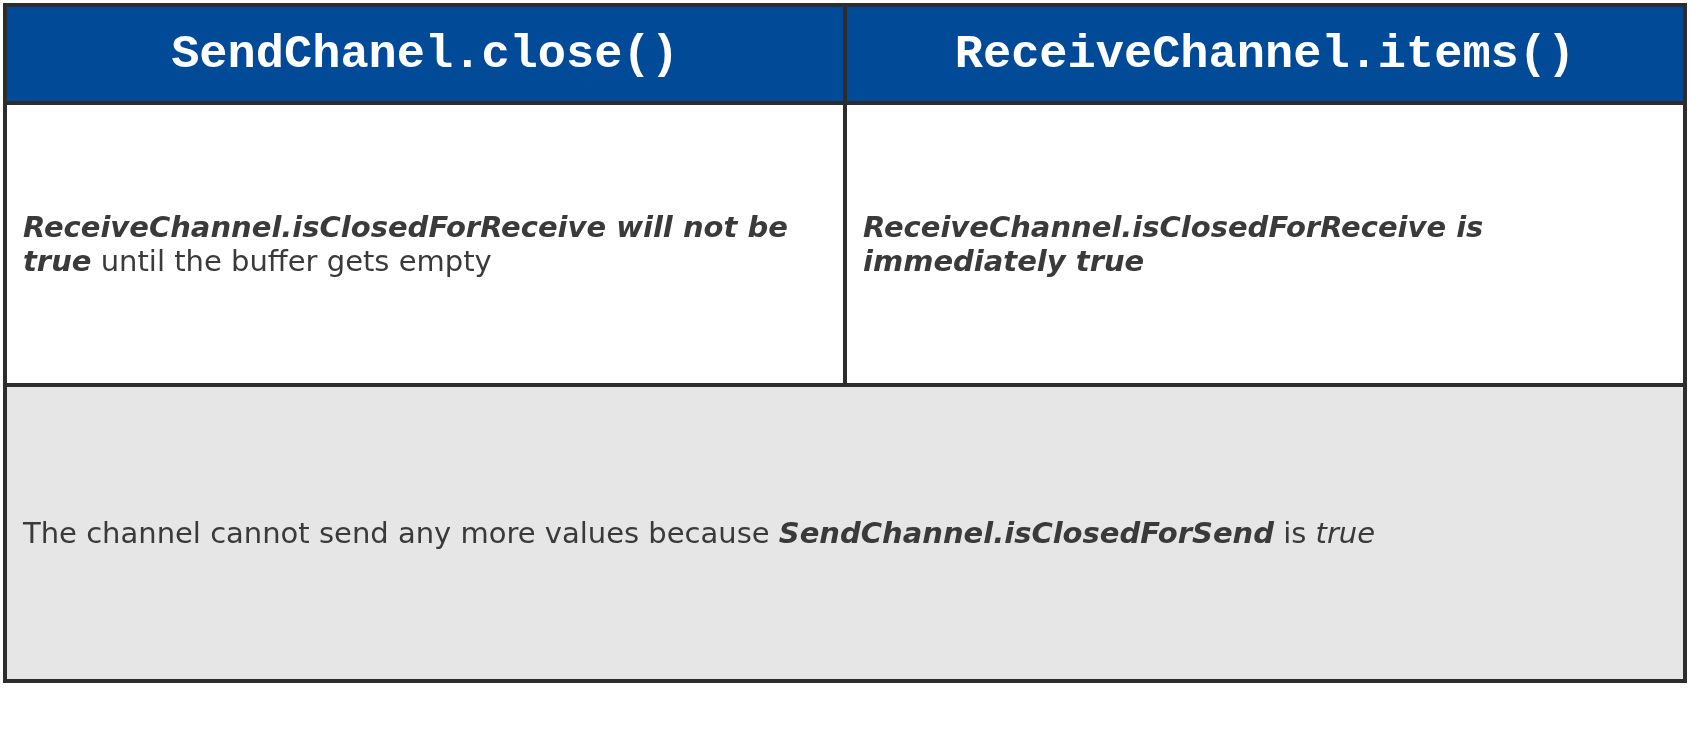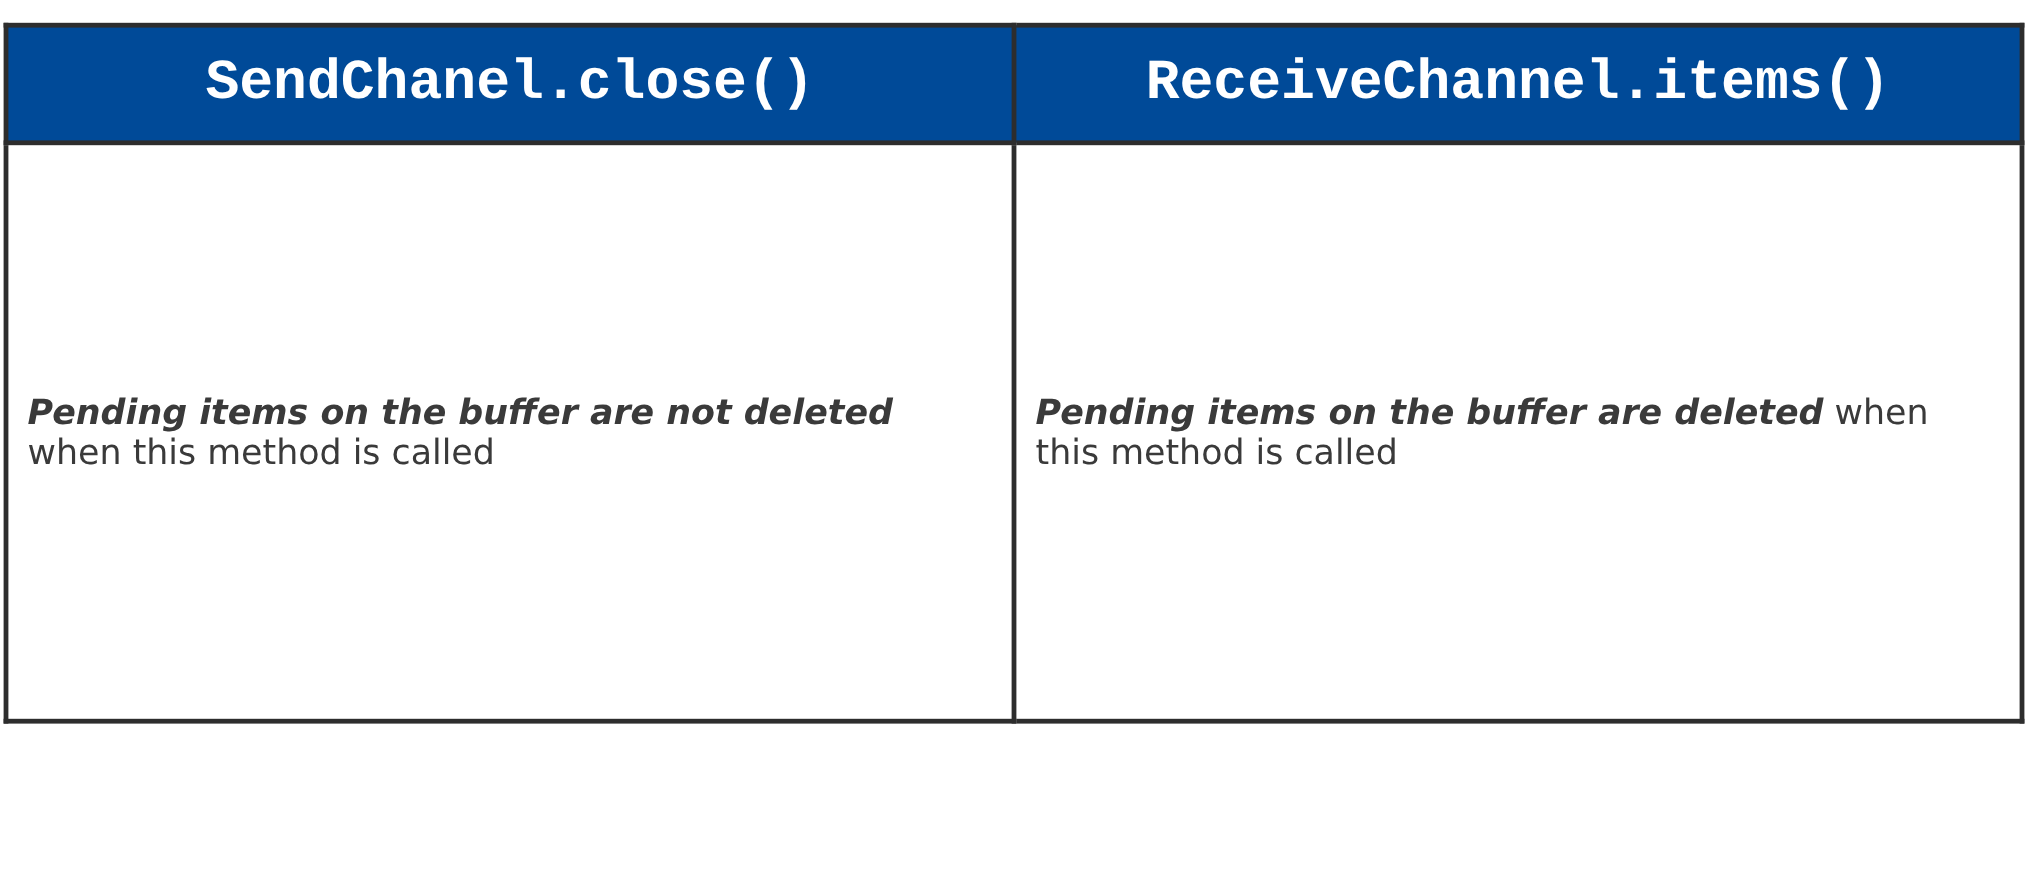--- a/index.html
+++ b/index.html
@@ -16,24 +16,23 @@
     background: #ffffff;
   }
   body {
     width: 1690px;
     height: 740px;
     padding: 3px;
     font-family: "DejaVu Sans", "Liberation Sans", sans-serif;
   }
   table.compare {
     width: 1684px;
-    height: 584px;
+    height: 680px;
     border-collapse: collapse;
     table-layout: fixed;
-    margin-top: 16px;
   }
   table.compare th,
   table.compare td {
     border: 4px solid var(--border);
   }
   tr.header-row { height: 98px; }
   tr.header-row th {
     background: var(--header-bg);
     color: var(--header-text);
     font-family: "Liberation Mono", "DejaVu Sans Mono", monospace;
@@ -64,18 +63,21 @@
 <body>
 
 <table class="compare">
   <thead>
     <tr class="header-row">
       <th>SendChanel.close()</th>
       <th>ReceiveChannel.items()</th>
     </tr>
   </thead>
   <tbody>
-    <tr class="body-row-1">
-      <td><span class="seg-bold-italic">Pending items on the buffer are not deleted</span><span class="seg-normal"> when this method is called</span></td>
-      <td><span class="seg-bold-italic">Pending items on the buffer are deleted</span><span class="seg-normal"> when this method is called</span></td>
+    <tr class="body-row-3">
+      <td><span class="seg-bold-italic">ReceiveChannel.isClosedForReceive will not be true</span><span class="seg-normal"> until the buffer gets empty</span></td>
+      <td><span class="seg-bold-italic">ReceiveChannel.isClosedForReceive is immediately true</span></td>
+    </tr>
+    <tr class="footer-row">
+      <td colspan="2"><span class="seg-normal">The channel cannot send any more values because </span><span class="seg-bold-italic">SendChannel.isClosedForSend</span><span class="seg-normal"> is </span><span class="seg-italic">true</span></td>
     </tr>
   </tbody>
 </table>
 
 </body></html>

